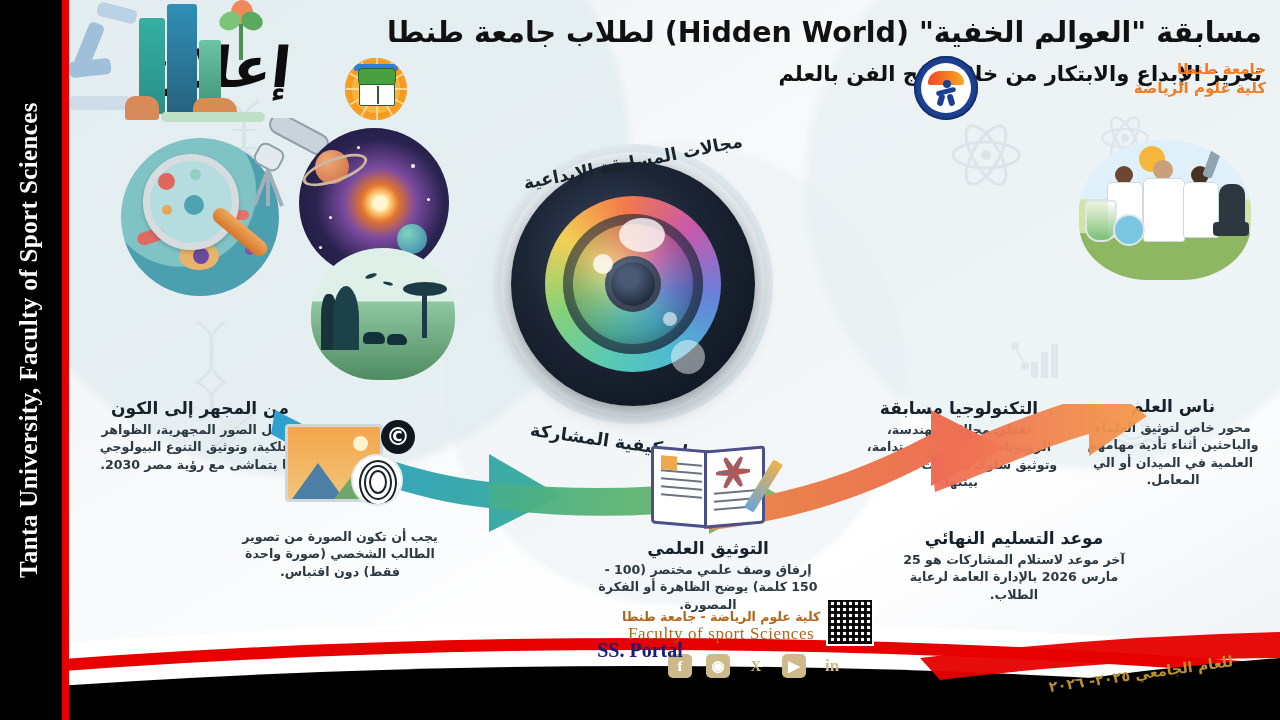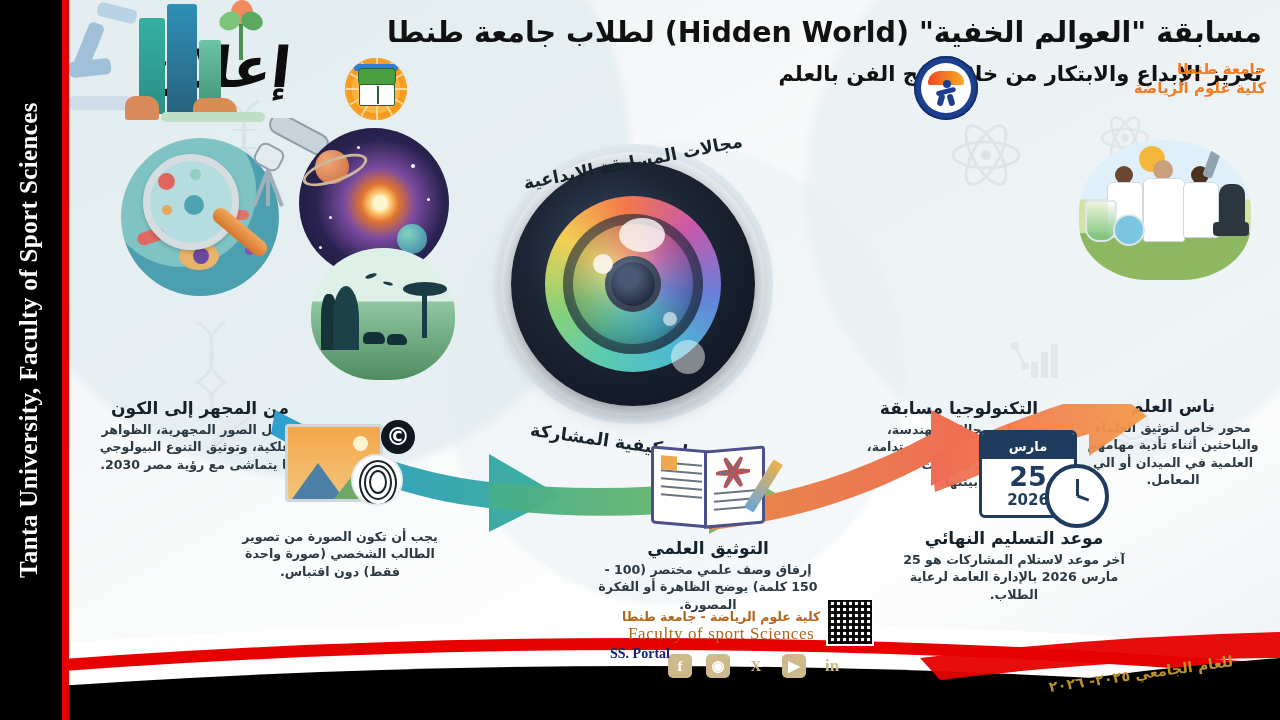--- a/index.html
+++ b/index.html
@@ -190,21 +190,21 @@
   .ft-org .en{color:#b4651a;font-size:17px;font-weight:400;font-family:"Liberation Serif",serif;letter-spacing:.6px;}
   .qr{position:absolute;left:826px;bottom:74px;width:44px;height:44px;z-index:33;
       background:
         repeating-linear-gradient(90deg,#111 0 3px,#fff 3px 6px),
         repeating-linear-gradient(0deg,#111 0 3px,#fff 3px 6px);
       background-blend-mode:multiply;border:2px solid #fff;}
   .socials{position:absolute;left:668px;bottom:42px;display:flex;gap:14px;z-index:33;}
   .soc{width:24px;height:24px;border-radius:5px;background:#cdb98a;color:#fff;font-weight:800;font-size:15px;
        display:flex;align-items:center;justify-content:center;font-family:"Liberation Serif",serif;}
   .ssportal{position:absolute;left:0;bottom:58px;width:1280px;text-align:center;z-index:33;
-      color:#16207a;font-family:"Liberation Serif",serif;font-weight:700;font-size:14px;}
+      color:#16207a;font-family:"Liberation Serif",serif;font-weight:700;font-size:20px;}
   .byline{position:absolute;left:0;bottom:28px;width:1280px;text-align:center;z-index:33;
       color:#9aa0a6;font-family:"Liberation Mono","DejaVu Sans Mono",monospace;font-size:13px;letter-spacing:1.5px;}
   .year{position:absolute;right:46px;bottom:38px;color:#b9902f;font-size:14.5px;font-weight:800;direction:rtl;
       transform:rotate(-8deg);z-index:34;}
 </style>
 </head>
 <body>
 
 <div id="stage">
 
@@ -489,33 +489,20 @@
             <i style="transform:rotate(120deg)"></i>
           </span>
       </span>
       <span class="pen"></span>
     </div>
     <div class="bcard" style="left:524px;top:538px;">
       <h3>التوثيق العلمي</h3>
       <p>إرفاق وصف علمي مختصر (100 - 150 كلمة) يوضح الظاهرة أو الفكرة المصورة.</p>
     </div>
 
-    <div class="cal-icon">
-      <div class="cal">
-        <span style="position:absolute;left:20px;top:-8px;width:8px;height:14px;background:#dfe6ea;border:2px solid #1f3b5e;border-radius:3px;display:block;"></span>
-        <span style="position:absolute;right:20px;top:-8px;width:8px;height:14px;background:#dfe6ea;border:2px solid #1f3b5e;border-radius:3px;display:block;"></span>
-        <span class="top">مارس</span>
-        <span class="day">25</span>
-        <span class="yr">2026</span>
-      </div>
-      <span class="clock">
-        <i style="width:3px;height:17px;margin-left:-1.5px;margin-top:-17px;"></i>
-        <i style="width:3px;height:12px;margin-left:-1.5px;margin-top:-12px;transform:rotate(110deg);"></i>
-      </span>
-    </div>
     <div class="bcard" style="left:830px;top:528px;">
       <h3>موعد التسليم النهائي</h3>
       <p>آخر موعد لاستلام المشاركات هو 25 مارس 2026 بالإدارة العامة لرعاية الطلاب.</p>
     </div>
   </div>
 
   <div class="footer">
     <svg width="1280" height="108" viewBox="0 0 1280 108" style="position:absolute;left:0;top:0;">
       <path d="M0 108 L0 36 Q640 -16 1280 36 L1280 108 Z" fill="#ffffff"></path>
       <path d="M0 52 Q640 0 1280 52 L1280 64 Q640 12 0 64 Z" fill="#e60000"></path>

